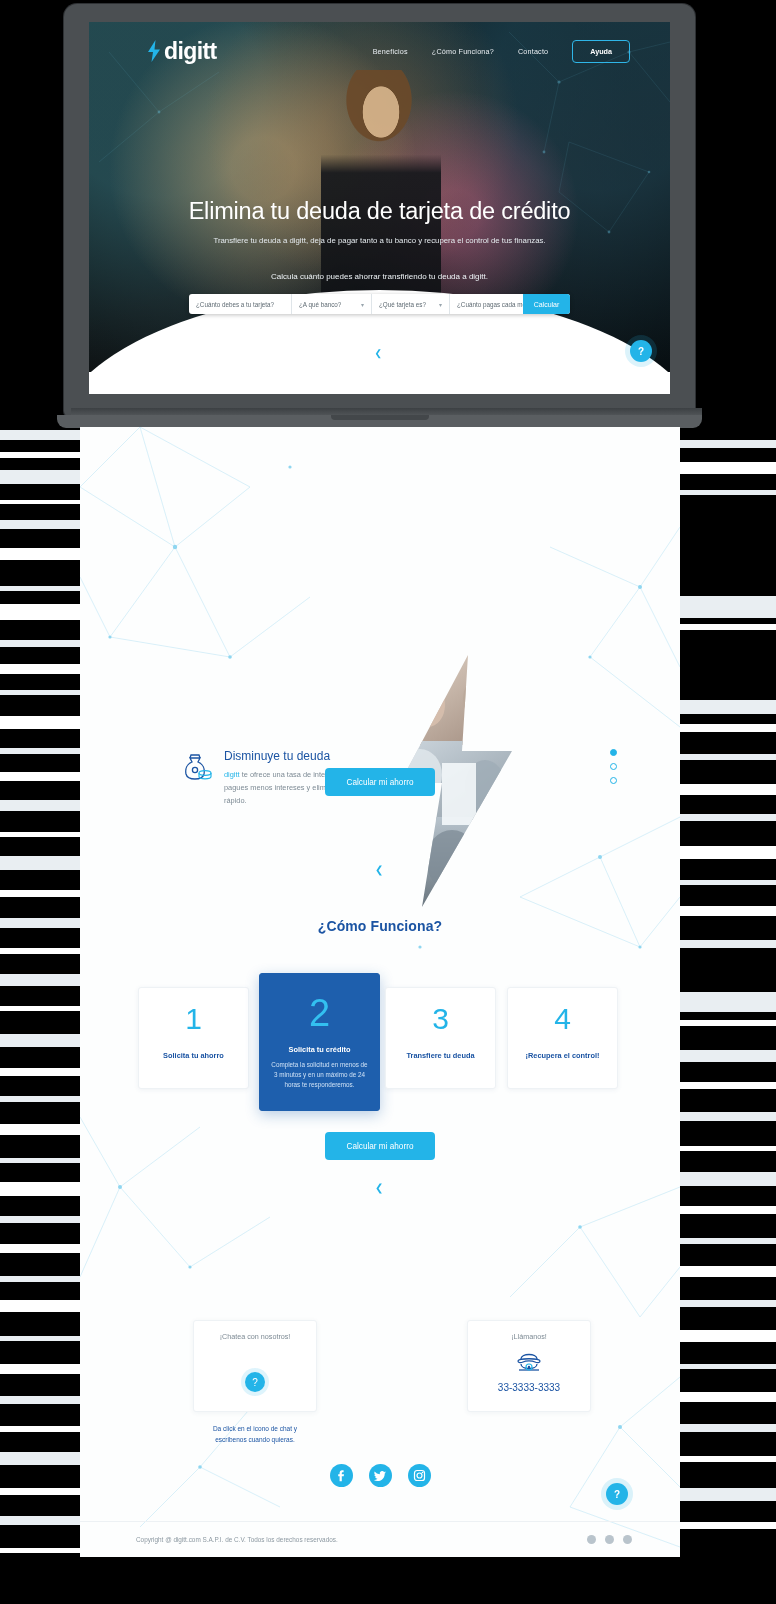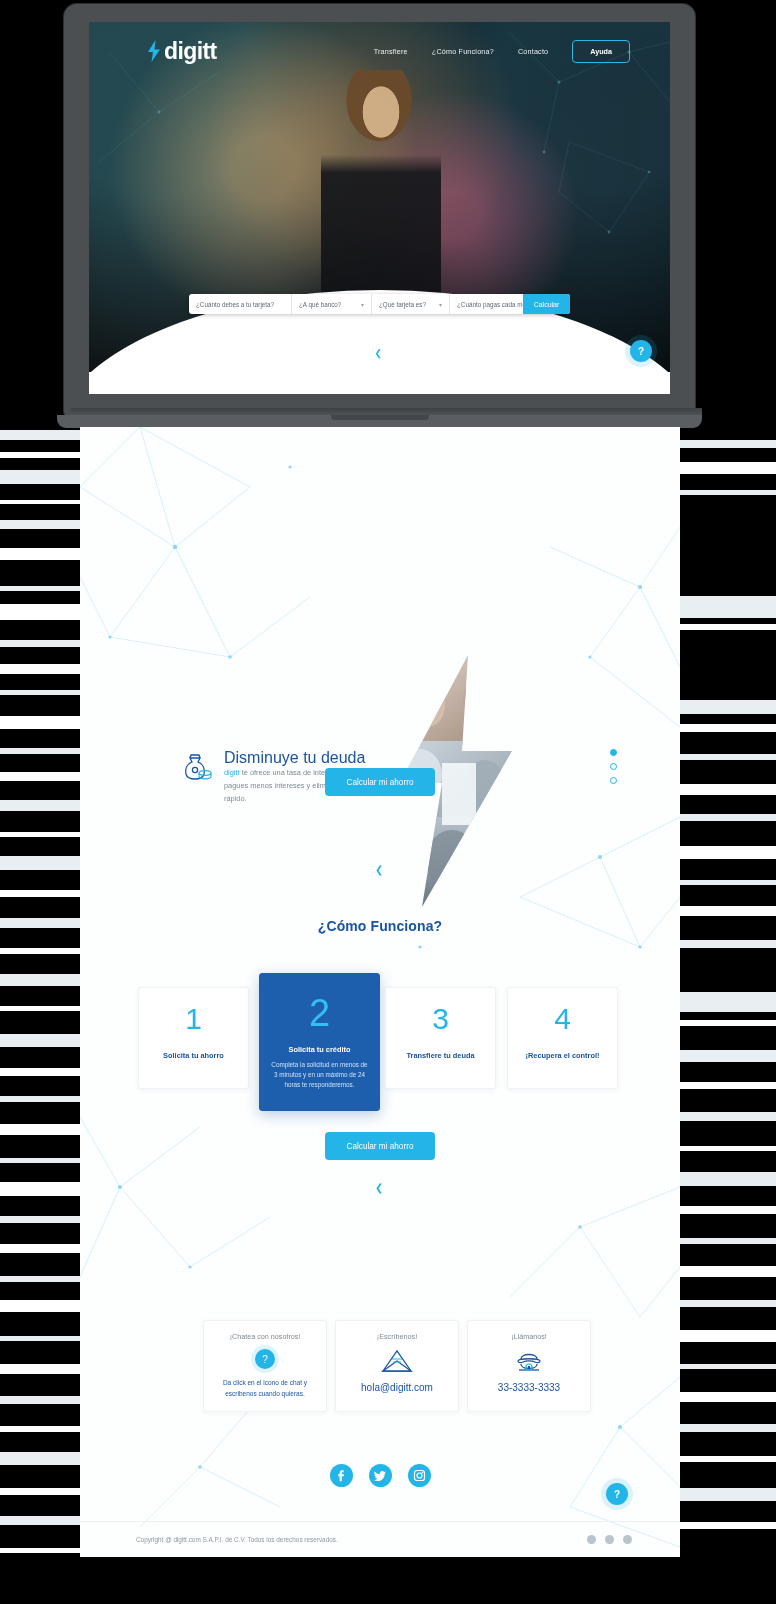--- a/index.html
+++ b/index.html
@@ -159,21 +159,21 @@
   .section-title {
     text-align: center; color: #1b54a3; font-weight: 700; letter-spacing: .1px;
   }
   #t-ayudarte { margin-top: 23px; font-size: 13.5px; }
   #t-como { position: absolute; top: 491px; left: 0; width: 600px; font-size: 14px; }
   #t-contacto { position: absolute; top: 849px; left: 0; width: 600px; font-size: 14px; }
 
   
   #feature-row { position: absolute; top: 150px; left: 0; width: 600px; height: 270px; }
   #feature-text { position: absolute; left: 96px; top: 25px; width: 175px; }
-  #feat-head { color: #1b54a3; font-size: 16px; font-weight: 400; }
+  #feat-head { color: #1b54a3; font-size: 12px; font-weight: 400; margin-bottom: 6px; }
   #feat-body { color: #7d8a94; font-size: 7.4px; line-height: 1.75; }
   #feat-body .brand { color: #23b4e8; }
   #feat-icon { position: absolute; left: 96px; top: 168px; }
   #feature-text { left: 144px; top: 172px; }
   #feat-icon { left: 100px; top: 172px; width: 34px; height: 34px; }
 
   #bolt-art {
     position: absolute; left: 310px; top: 78px; width: 132px; height: 252px;
   }
   #dots { position: absolute; left: 530px; top: 172px; display: flex; flex-direction: column; gap: 7px; }
@@ -226,21 +226,21 @@
   .ccard {
     position: absolute; top: 0; width: 124px; height: 92px;
     background: #fff; border: 1px solid #eef2f5; border-radius: 3px;
     box-shadow: 0 1px 5px rgba(40,70,110,.06);
     display: flex; flex-direction: column; align-items: center; padding-top: 11px;
     text-align: center;
   }
   .ccard .ctitle { color: #7d8a94; font-size: 7.2px; }
   .ccard .cbody { color: #1b54a3; font-size: 6.5px; line-height: 1.65; margin-top: 9px; padding: 0 12px; }
   .ccard .cval { color: #1b54a3; font-size: 10px; margin-top: 9px; }
-  #c1 { left: 123px; }
+  #c1 { left: 113px; gap: 23px; }
   #c2 { left: 255px; }
   #c3 { left: 387px; }
   .c-icon { margin-top: 8px; }
 
   #social-label {
     position: absolute; top: 1015px; left: 0; width: 600px; text-align: center;
     color: #8c98a1; font-size: 7.6px;
   }
   #social { position: absolute; top: 1037px; left: 0; width: 600px; display: flex; justify-content: center; gap: 16px; }
   .sicon {
@@ -363,27 +363,32 @@
           </svg>
 
           <div id="nav">
             <div id="logo">
               <svg id="logo-mark" viewBox="0 0 16 22">
                 <path d="M9.5 0 L2 12 L7 12 L5.5 22 L14 9.5 L8.5 9.5 Z" fill="#23b4e8"></path>
               </svg>
               <span id="logo-text">digitt</span>
             </div>
             <div id="nav-links">
-              <span class="nav-link">Transfiere</span>
+              <span class="nav-link">Beneficios</span>
               <span class="nav-link">¿Cómo Funciona?</span>
               <span class="nav-link">Contacto</span>
               <span id="nav-cta">Ayuda</span>
             </div>
           </div>
 
+          <div id="hero-copy">
+            <div id="hero-title">Elimina tu deuda de tarjeta de crédito</div>
+            <div id="hero-sub">Transfiere tu deuda a digitt, deja de pagar tanto a tu banco y recupera el control de tus finanzas.</div>
+            <div id="hero-calc-label">Calcula cuánto puedes ahorrar transfiriendo tu deuda a digitt.</div>
+          </div>
 
           <div id="calc-bar">
             <div class="calc-field f1">
               <span>¿Cuánto debes a tu tarjeta?</span>
             </div>
             <div class="calc-field sel f2">
               <span>¿A qué banco?</span>
               <span class="caret">▾</span>
             </div>
             <div class="calc-field sel f3">
@@ -530,31 +535,20 @@
 
     <div id="contacts">
       <div class="ccard" id="c1">
         <div class="ctitle">¡Chatea con nosotros!</div>
         <div class="c-icon">
           <div style="width:20px;height:20px;border-radius:50%;background:#23b4e8;color:#fff;font-size:10px;display:flex;align-items:center;justify-content:center;box-shadow:0 0 0 4px rgba(35,180,232,.15)">?</div>
         </div>
         <div class="cbody">Da click en el icono de chat y escribenos cuando quieras.</div>
       </div>
 
-      <div class="ccard" id="c2">
-        <div class="ctitle">¡Escríbenos!</div>
-        <svg class="c-icon" width="32" height="24" viewBox="0 0 32 24">
-          <path d="M2 22 L16 2 L30 22 Z" fill="none" stroke="#1b54a3" stroke-width="1.3"></path>
-          <path d="M2 22 L16 12 L30 22 L2 22 Z" fill="#fff" stroke="#1b54a3" stroke-width="1.3"></path>
-          <g stroke="#23b4e8" stroke-width="1.1">
-              <path d="M11 10 H21 M12 13 H20"></path>
-            </g>
-        </svg>
-        <div class="cval">hola@digitt.com</div>
-      </div>
 
       <div class="ccard" id="c3">
         <div class="ctitle">¡Llámanos!</div>
         <svg class="c-icon" width="32" height="24" viewBox="0 0 32 24">
           <g fill="none" stroke="#1b54a3" stroke-width="1.3">
             <path d="M8 10 C8 4 24 4 24 10"></path>
             <path d="M5 12 C5 9 27 9 27 12 C27 14 24 14 22 13 C19 11.5 13 11.5 10 13 C8 14 5 14 5 12 Z"></path>
             <path d="M8 15 C8 21 24 21 24 15"></path>
             <path d="M6 21 H26"></path>
           </g>

